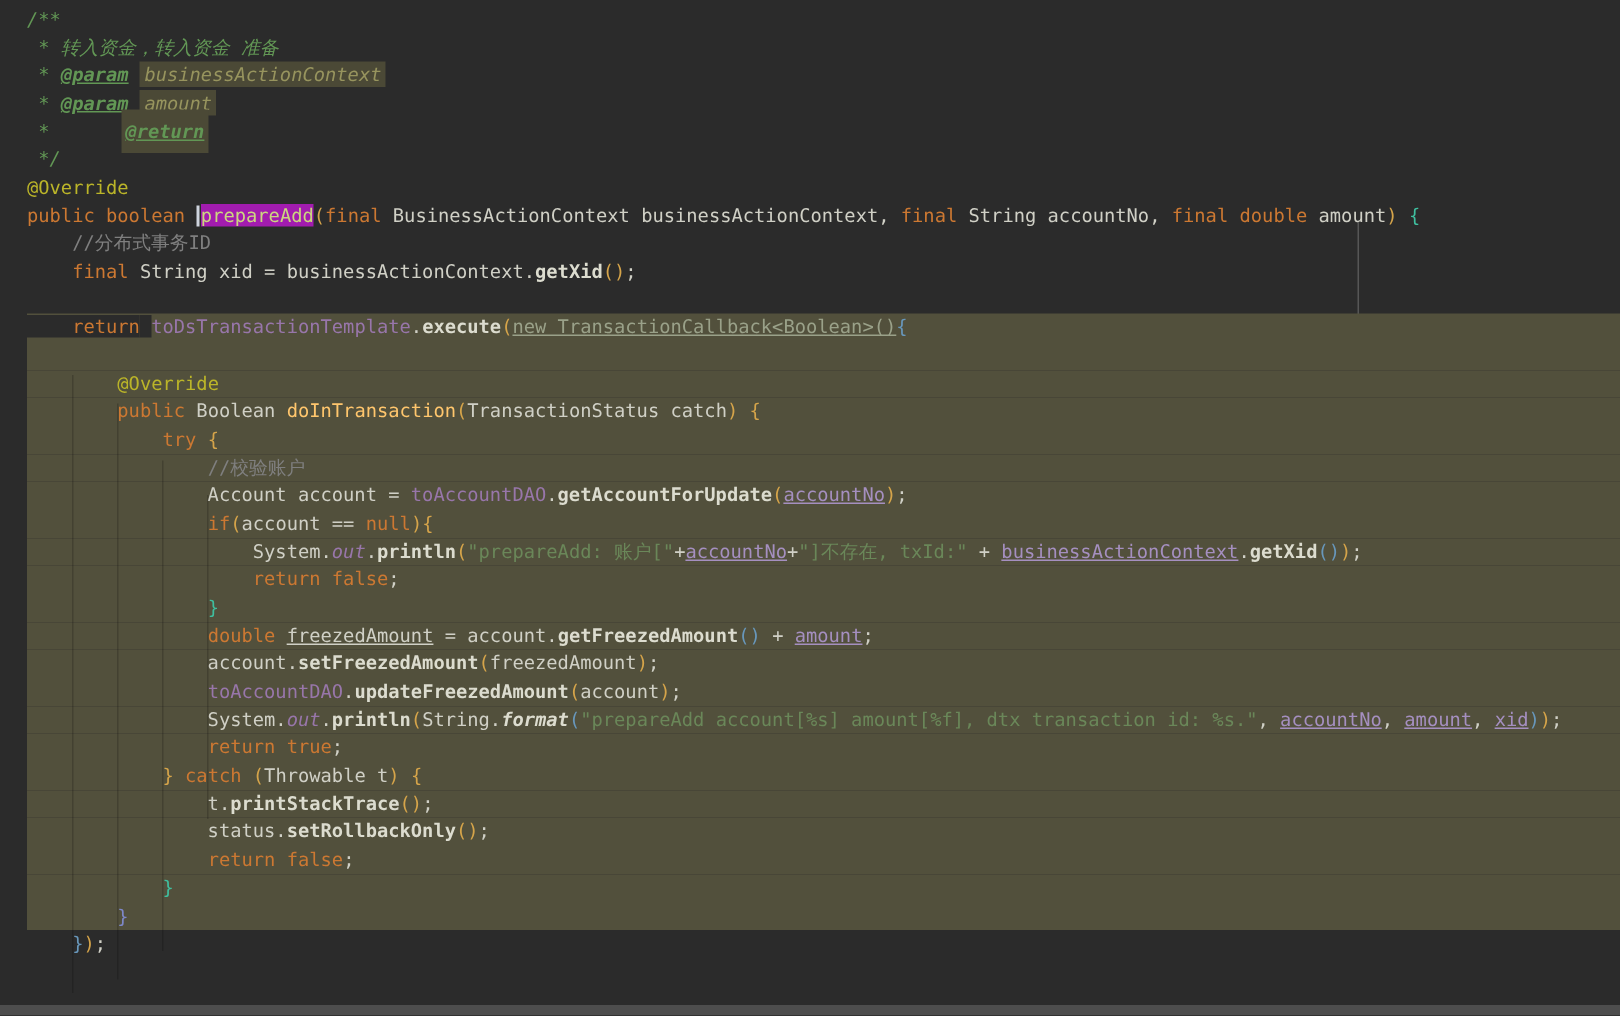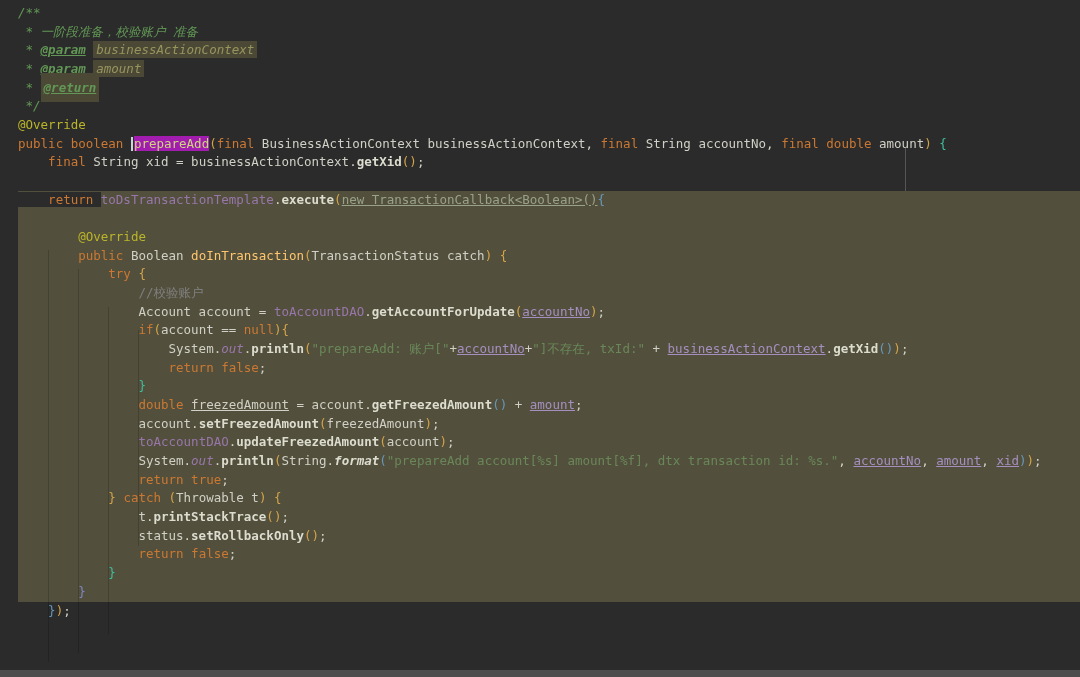--- a/index.html
+++ b/index.html
@@ -22,21 +22,21 @@
   .t-sm   { color:#dcdccf; font-weight:bold; font-style:italic; }
   .t-f    { color:#9876aa; }
   .t-fs   { color:#9876aa; font-style:italic; }
   .t-cap  { color:#a58fc0; text-decoration:underline; }
   .t-u    { color:#d0d0c6; text-decoration:underline; }
   .t-s    { color:#6a8759; }
   .t-c    { color:#7f7f7f; }
   .t-doc  { color:#629755; font-style:italic; }
   .t-doctag { color:#629755; font-style:italic; font-weight:bold; text-decoration:underline; }
   .t-doctagbox { color:#629755; font-style:italic; font-weight:bold; text-decoration:underline;
-                 background:#4b4936; padding:7px 3px; }
+                 background:#4b4936; padding:7px 3px;margin-left:40px; }
   .t-docv { color:#97945e; font-style:italic; background:#4b4936; padding:1px 3px; }
   .t-newg { color:#9aa189; text-decoration:underline;margin-top:44px; }
   .t-b1 { color:#d5a win44; } 
   .t-b1 { color:#d5a44a; }
   .t-b2 { color:#6897bb; }
   .t-b3 { color:#3fbf9f; }
   .t-b4 { color:#7e88c9; }
   .t-caret { display:inline-block; width:2px; height:14px; background:#ced4de;
              vertical-align:middle; margin-right:1px; }
   
@@ -45,27 +45,28 @@
   .hscrollbar { position:absolute; z-index:3; left:0; right:0; bottom:0; height:7px;
                 background:#4d4d4d; }
 </style>
 </head>
 <body>
 
 <div class="editor">
   <div class="margin-guide" style="left: 905px; top: 148px; height: 84px;"></div>
   <div class="lines">
       <div class="line"><span class="tok t-doc">/**</span></div>
-      <div class="line"><span class="tok t-doc"> * 一阶段准备，校验账户 准备</span></div>
+      <div class="line"><span class="tok t-doc"> * 转入资金，转入资金 准备</span></div>
       <div class="line"><span class="tok t-doc"> * </span><span class="tok t-doctag">@param</span><span class="tok t-doc"> </span><span class="tok t-docv">businessActionContext</span></div>
       <div class="line"><span class="tok t-doc"> * </span><span class="tok t-doctag">@param</span><span class="tok t-doc"> </span><span class="tok t-docv">amount</span></div>
       <div class="line"><span class="tok t-doc"> * </span><span class="tok t-doctagbox">@return</span></div>
       <div class="line"><span class="tok t-doc"> */</span></div>
       <div class="line"><span class="tok t-ann">@Override</span></div>
       <div class="line"><span class="tok t-k">public</span><span class="tok t-p"> </span><span class="tok t-k">boolean</span><span class="tok t-p"> </span><span class="tok t-caret"></span><span class="tok t-declhl">prepareAdd</span><span class="tok t-b1">(</span><span class="tok t-k">final</span><span class="tok t-p"> BusinessActionContext businessActionContext, </span><span class="tok t-k">final</span><span class="tok t-p"> String accountNo, </span><span class="tok t-k">final</span><span class="tok t-p"> </span><span class="tok t-k">double</span><span class="tok t-p"> amount</span><span class="tok t-b1">)</span><span class="tok t-p"> </span><span class="tok t-b3">{</span></div>
+      <div class="line"><span class="tok t-p">    </span><span class="tok t-c">//分布式事务ID</span></div>
       <div class="line"><span class="tok t-p">    </span><span class="tok t-k">final</span><span class="tok t-p"> String xid = businessActionContext.</span><span class="tok t-m">getXid</span><span class="tok t-b1">()</span><span class="tok t-p">;</span></div>
       <div class="line"></div>
       <div class="line sel"><span class="tok t-dark">    </span><span class="tok t-k t-dark">return</span><span class="tok t-dark"> </span><span class="tok t-f">toDsTransactionTemplate</span><span class="tok t-p">.</span><span class="tok t-m">execute</span><span class="tok t-b1">(</span><span class="tok t-newg">new TransactionCallback&lt;Boolean&gt;()</span><span class="tok t-b2">{</span></div>
       <div class="line sel"></div>
       <div class="line sel"><span class="tok t-p">        </span><span class="tok t-ann">@Override</span></div>
       <div class="line sel"><span class="tok t-p">        </span><span class="tok t-k">public</span><span class="tok t-p"> Boolean </span><span class="tok t-decl">doInTransaction</span><span class="tok t-b1">(</span><span class="tok t-p">TransactionStatus catch</span><span class="tok t-b1">)</span><span class="tok t-p"> </span><span class="tok t-b1">{</span></div>
       <div class="line sel"><span class="tok t-p">            </span><span class="tok t-k">try</span><span class="tok t-p"> </span><span class="tok t-b1">{</span></div>
       <div class="line sel"><span class="tok t-p">                </span><span class="tok t-c">//校验账户</span></div>
       <div class="line sel"><span class="tok t-p">                Account account = </span><span class="tok t-f">toAccountDAO</span><span class="tok t-p">.</span><span class="tok t-m">getAccountForUpdate</span><span class="tok t-b1">(</span><span class="tok t-cap">accountNo</span><span class="tok t-b1">)</span><span class="tok t-p">;</span></div>
       <div class="line sel"><span class="tok t-p">                </span><span class="tok t-k">if</span><span class="tok t-b1">(</span><span class="tok t-p">account == </span><span class="tok t-k">null</span><span class="tok t-b1">)</span><span class="tok t-b1">{</span></div>

